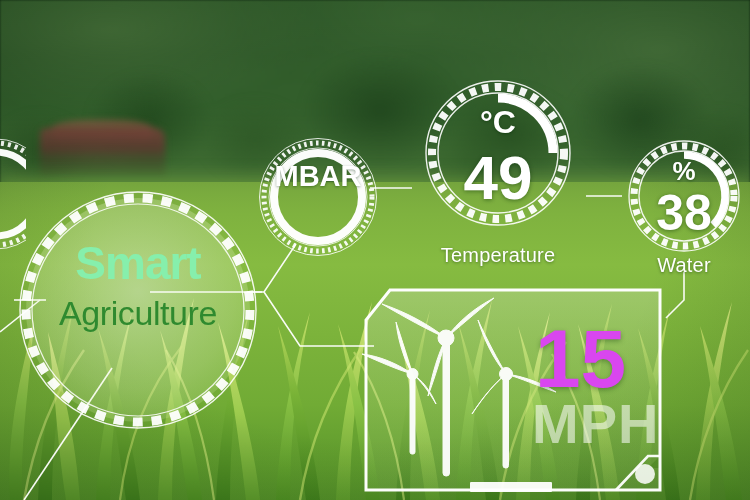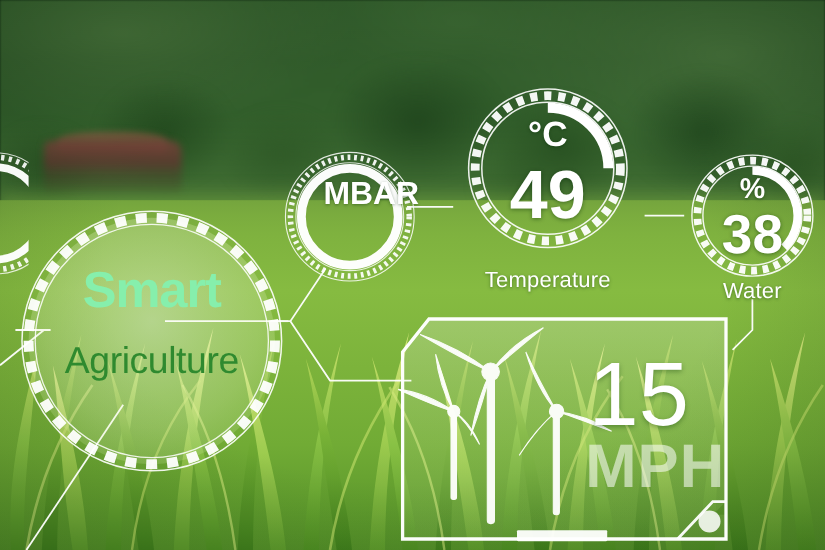--- a/index.html
+++ b/index.html
@@ -115,27 +115,26 @@
     letter-spacing:-1px;
     line-height:1;
   }
   #brand-sub {
     position:absolute; left:28px; top:296px; width:220px;
     text-align:center;
     font-size:34px; font-weight:normal;
     color:#2f8a2f;
     letter-spacing:-.4px;
     line-height:1;
-    margin-top:15px;
   }
 
   
   #wind-value {
     position:absolute; left:535px; top:318px;
-    font-size:82px; font-weight:normal; color:#ffffff;
+    font-size:82px; font-weight:bold; color:#d946ef;
     line-height:1;
     text-shadow:0 2px 5px rgba(0,50,0,.35);
   }
   #wind-unit {
     position:absolute; left:532px; top:396px;
     font-size:56px; font-weight:bold;
     color:rgba(255,255,255,.55);
     line-height:1;
     letter-spacing:1px;
   }
@@ -260,21 +259,21 @@
       <circle cx="30" cy="60" r="51" fill="none" stroke="#ffffff" stroke-width="5" stroke-dasharray="3 4" opacity="0.9"></circle>
       <circle cx="30" cy="60" r="55" fill="none" stroke="#ffffff" stroke-width="1" opacity="0.8"></circle>
     </svg>
 
     <svg width="126" height="126" viewBox="0 0 126 126" style="left:255px;top:134px;">
       <circle cx="63" cy="63" r="44" fill="none" stroke="#ffffff" stroke-width="8" opacity="0.98"></circle>
       <circle cx="63" cy="63" r="54" fill="none" stroke="#ffffff" stroke-width="5" stroke-dasharray="2.6 3.4" opacity="0.92"></circle>
       <circle cx="63" cy="63" r="58.5" fill="none" stroke="#ffffff" stroke-width="1" opacity="0.85"></circle>
       <circle cx="63" cy="63" r="49" fill="none" stroke="#ffffff" stroke-width="1" opacity="0.8"></circle>
     </svg>
-    <div class="ring-unit" style="left:255px;top:160px;width:126px;font-size:29px;text-align:right;">MBAR</div>
+    <div class="ring-unit" style="left:255px;top:160px;width:126px;font-size:29px;">MBAR</div>
 
     <svg width="178" height="178" viewBox="0 0 178 178" style="left:409px;top:64px;">
       <circle cx="89" cy="89" r="72" fill="none" stroke="#ffffff" stroke-width="1.4" opacity="0.9"></circle>
       <circle cx="89" cy="89" r="66" fill="none" stroke="#ffffff" stroke-width="8" stroke-dasharray="6.6 6.2" opacity="0.95"></circle>
       <circle cx="89" cy="89" r="60" fill="none" stroke="#ffffff" stroke-width="1.4" opacity="0.9"></circle>
 
       <path d="M 89 34 A 55 55 0 0 1 144 89" fill="none" stroke="#ffffff" stroke-width="9" stroke-linecap="butt" opacity="1"></path>
     </svg>
     <div class="ring-unit" style="left:409px;top:104px;width:178px;font-size:32px;">°C</div>
     <div class="ring-value" style="left:409px;top:142px;width:178px;font-size:62px;">49</div>

